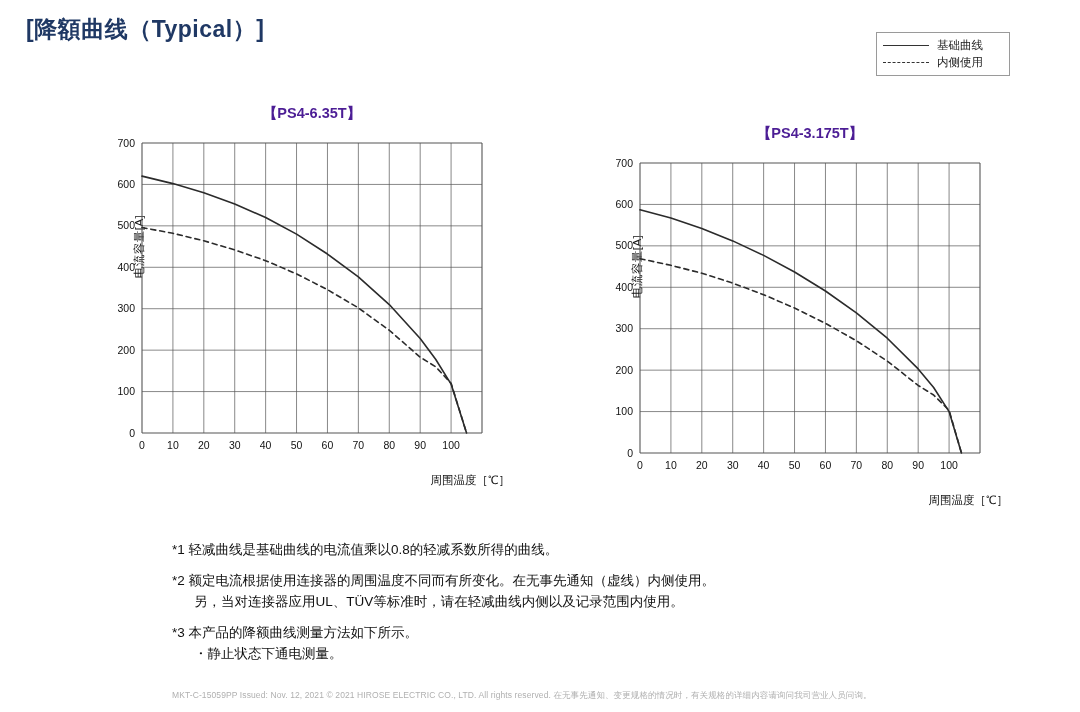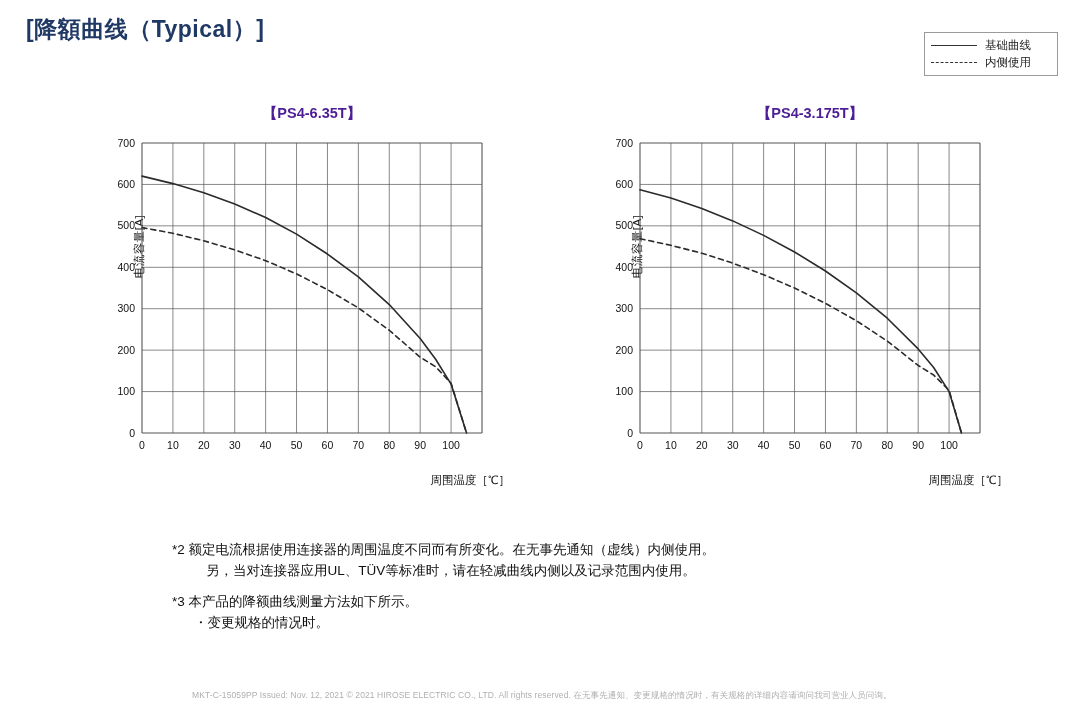--- a/index.html
+++ b/index.html
@@ -25,21 +25,21 @@
     left: 26px;
     top: 14px;
     font-size: 23px;
     font-weight: bold;
     color: #1f3864;
     letter-spacing: 0.5px;
   }
   
   .legend-box {
     position: absolute;
-    left: 924px;
+    left: 876px;
     top: 32px;
     width: 134px;
     height: 44px;
     border: 1px solid #9a9a9a;
     background: #ffffff;
     box-sizing: border-box;
     padding: 4px 6px;
   }
   .legend-row {
     display: flex;
@@ -66,21 +66,21 @@
     font-size: 11.5px;
     color: #1a1a1a;
     white-space: nowrap;
   }
   
   .chart-block {
     position: absolute;
     top: 104px;
   }
   #chart-0 { left: 90px; }
-  #chart-1 { left: 588px; }
+  #chart-1 { left: 588px; margin-top: 20px; }
 
   .chart-title {
     text-align: center;
     font-size: 14.5px;
     font-weight: bold;
     width: 420px;
     margin-left: 12px;
     margin-bottom: 6px;
     color: #4c1d95;
   }
@@ -124,29 +124,29 @@
     width: 700px;
   }
   .note {
     font-size: 13.5px;
     line-height: 1.55;
     color: #111;
     margin-bottom: 10px;
   }
   .note .sub {
     display: block;
-    margin-left: 34px;
+    margin-left: 22px;
   }
   .note .sub2 {
     display: block;
     margin-left: 22px;
   }
   .footer {
     position: absolute;
-    left: 192px;
+    left: 172px;
     top: 690px;
     font-size: 8.5px;
     color: #b0b0b0;
     letter-spacing: 0.1px;
     white-space: nowrap;
   }
 </style>
 </head>
 <body>
 
@@ -266,26 +266,30 @@
           <line x1="392" y1="14" x2="392" y2="304" stroke="#555" stroke-width="1.1"></line>
           <path d="M52.00,60.81 L82.91,69.10 L113.82,79.46 L144.73,91.89 L175.64,106.39 L206.55,122.96 L237.45,142.01 L268.36,163.97 L299.27,189.24 L330.18,219.90 L345.64,238.54 L361.09,262.57 L373.45,304.00 " fill="none" stroke="#2b2b2b" stroke-width="1.6" stroke-linecap="round" stroke-linejoin="round"></path>
           <path d="M52.00,109.70 L82.91,116.33 L113.82,124.20 L144.73,134.14 L175.64,145.74 L206.55,159.00 L237.45,174.33 L268.36,191.73 L299.27,212.03 L330.18,236.47 L345.64,246.00 L361.09,261.33 L373.45,304.00 " fill="none" stroke="#2b2b2b" stroke-width="1.6" stroke-linecap="round" stroke-linejoin="round" stroke-dasharray="5,4"></path>
         </svg>
       <div class="xlabel">周围温度［℃］</div>
     </div>
   </div>
 
   <div class="notes">
     <div class="note">
+      <span>*1</span>
+      <span>轻减曲线是基础曲线的电流值乘以0.8的轻减系数所得的曲线。</span>
+    </div>
+    <div class="note">
       <span>*2</span>
       <span>额定电流根据使用连接器的周围温度不同而有所变化。在无事先通知（虚线）内侧使用。</span>
       <span class="sub">另，当对连接器应用UL、TÜV等标准时，请在轻减曲线内侧以及记录范围内使用。</span>
     </div>
     <div class="note">
       <span>*3</span>
       <span>本产品的降额曲线测量方法如下所示。</span>
-      <span class="sub2">・变更规格的情况时。</span>
+      <span class="sub2">・静止状态下通电测量。</span>
     </div>
   </div>
 
   <div class="footer">MKT-C-15059PP  Issued: Nov. 12, 2021  © 2021 HIROSE ELECTRIC CO., LTD. All rights reserved.  在无事先通知、变更规格的情况时，有关规格的详细内容请询问我司营业人员问询。</div>
 
 </div>
 
 </body></html>

